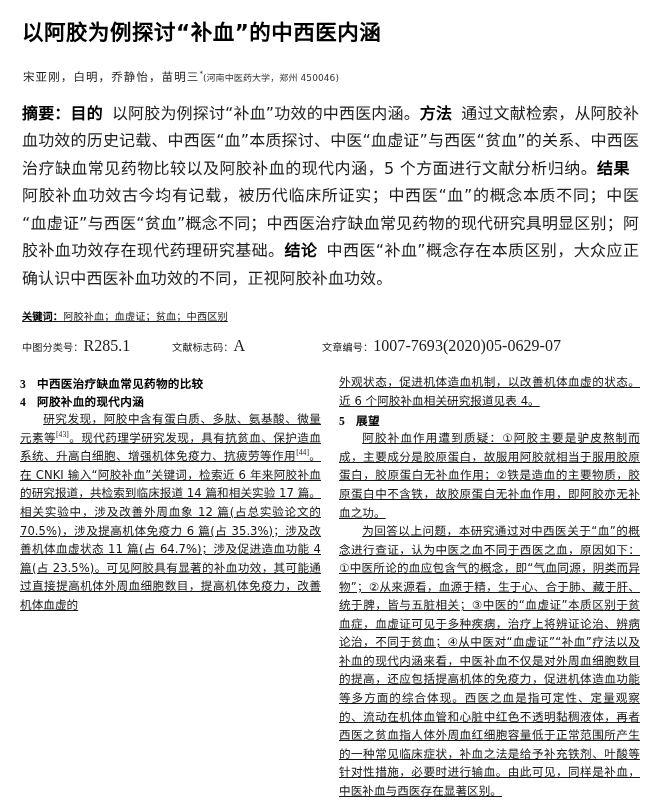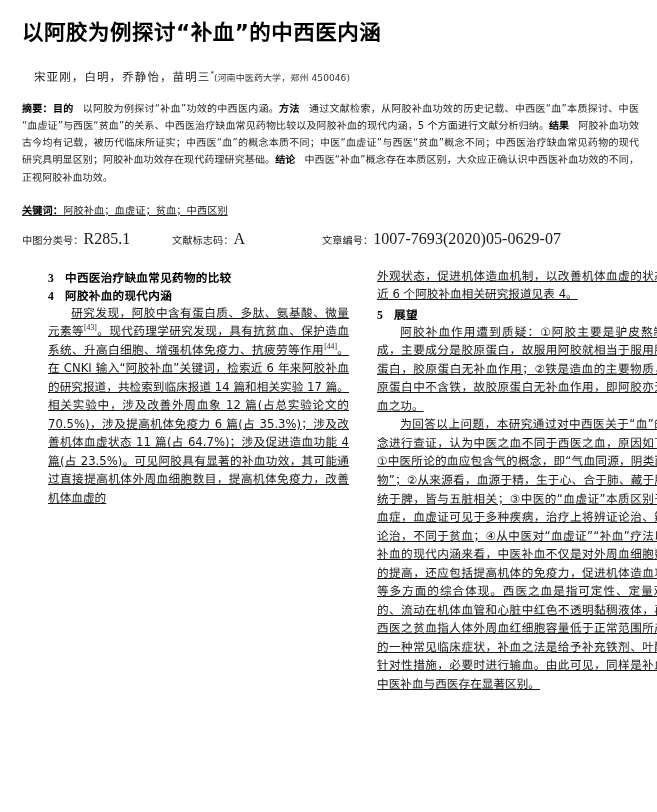--- a/index.html
+++ b/index.html
@@ -29,41 +29,41 @@
     font-size: 21.5px;
     font-weight: 700;
     letter-spacing: 0.5px;
     line-height: 1.25;
     margin: 4px 0 0 2px;
     color: #000;
   }
 
   
   .author-line {
-    margin: 21px 0 0 14px;
+    margin: 21px 0 0 3px;
     font-size: 11.5px;
     letter-spacing: 1.1px;
     color: #222;
     white-space: nowrap;
   }
   .author-line .sup {
     font-size: 7px;
     vertical-align: super;
     letter-spacing: 0;
   }
   .affil {
     font-size: 9px;
     letter-spacing: 0.1px;
     color: #333;
   }
 
   
   .abstract {
     margin: 16px 0 16px 2px;
-    font-size: 10px;
+    font-size: 16px;
     line-height: 1.72;
     text-align: justify;
     color: #1d1d1d;
     letter-spacing: 0.1px;
   }
   .abstract b, .kw b, .lab {
     font-weight: 700;
     color: #000;
   }
   .gap { display: inline-block; width: 9px; }
@@ -94,23 +94,22 @@
     margin: 4px 0 0 2px;
     font-size: 10.2px;
     line-height: 1.6;
     letter-spacing: 0.05px;
   }
   .cite-row { margin-top: 4px; font-size: 9.6px; }
 
   
   .columns {
     display: flex;
-    gap: 28px;
+    gap: 18px;
     margin-top: 14px;
-    margin-left: 28px;
   }
   .col {
     width: 301px;
     flex: 0 0 301px;
   }
   .sec-head {
     font-size: 11.6px;
     font-weight: 700;
     color: #000;
     margin: 2px 0 1px 0;

